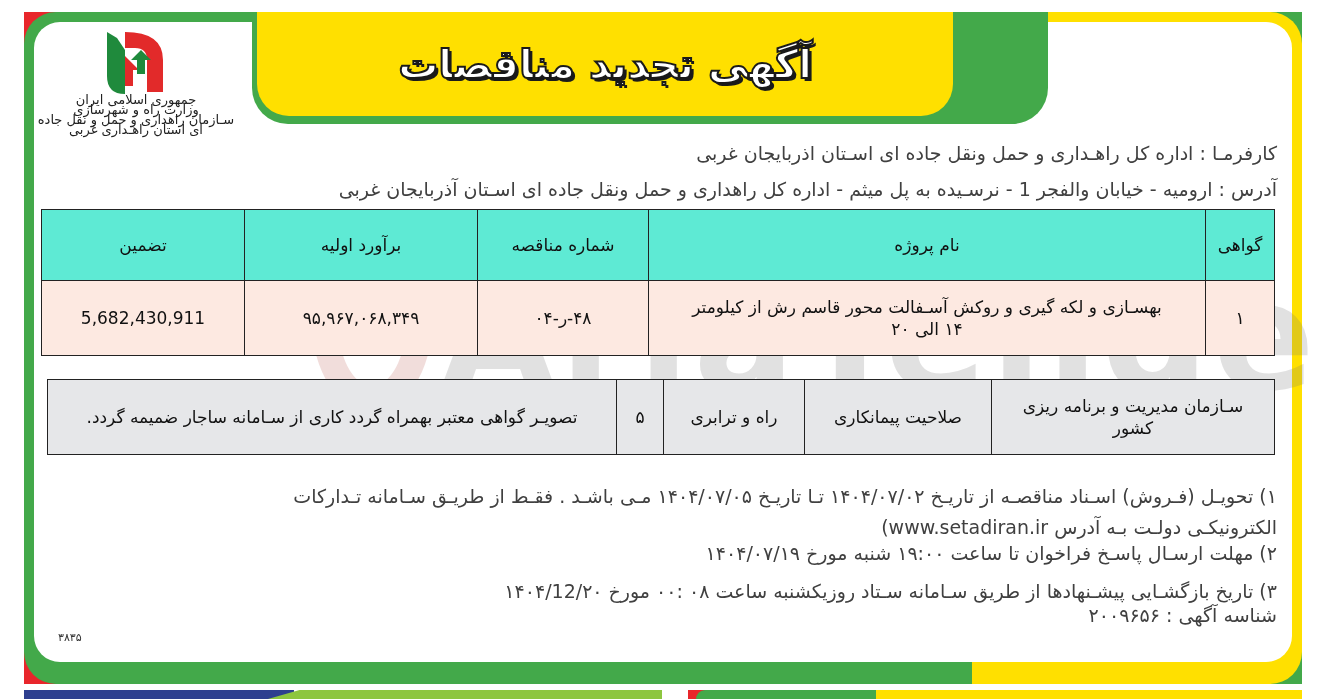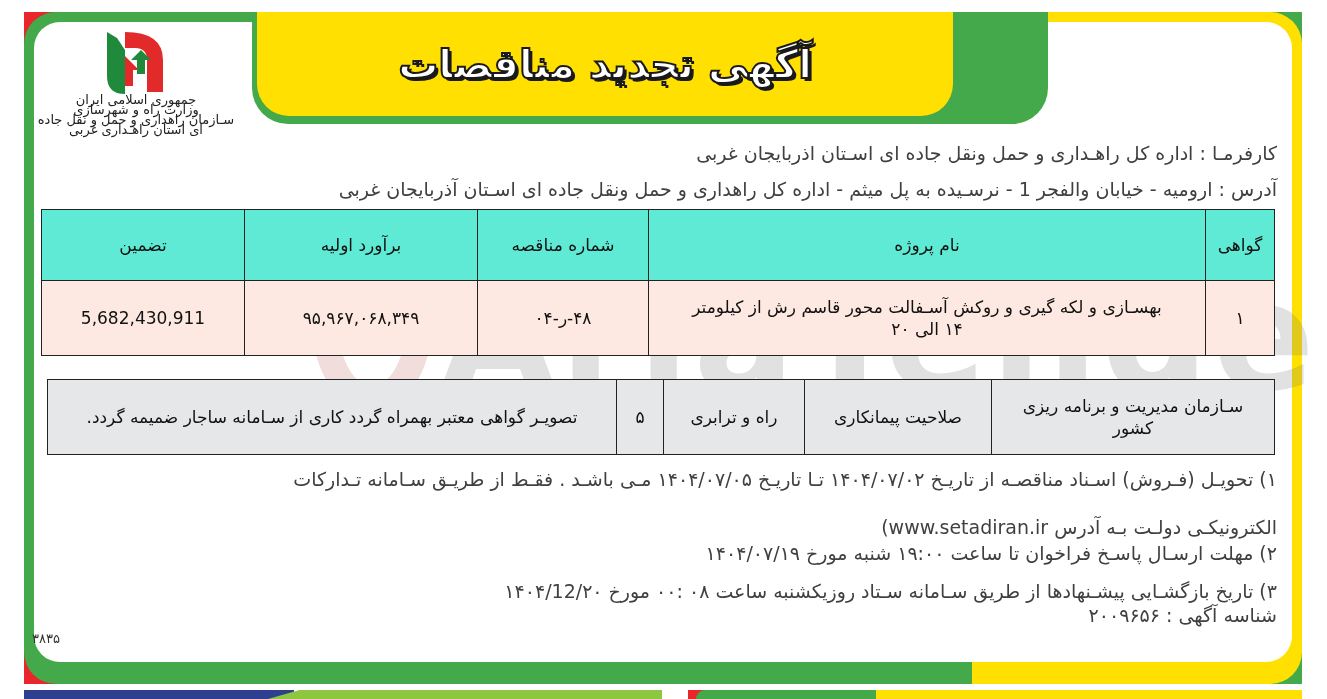--- a/index.html
+++ b/index.html
@@ -38,21 +38,21 @@
   .t1 td { background:#fde9e1; height:70px; line-height:22px; }
   .t2 { left:47px; top:379px; width:1228px; }
   .t2 td { background:#e6e7e9; height:70px; line-height:22px; }
 
   .watermark { position:absolute; left:300px; top:250px; font-size:150px; font-weight:bold; color:rgba(120,120,120,0.22);
                letter-spacing:4px; font-family:"DejaVu Sans", sans-serif; white-space:nowrap; }
   .wm-shield { position:absolute; left:312px; top:262px; width:120px; height:150px; border:26px solid rgba(200,120,110,0.25);
                border-radius:50% 50% 50% 50%/40% 40% 60% 60%; box-sizing:border-box; }
   .wm-sub { position:absolute; left:740px; top:410px; font-size:30px; color:rgba(120,120,120,0.2); direction:rtl; white-space:nowrap; }
 
-  .small-code { position:absolute; left:32px; top:631px; font-size:13px; color:#333; }
+  .small-code { position:absolute; left:58px; top:631px; font-size:11px; color:#333; }
 
   
   .strip-bl-blue { position:absolute; left:24px; top:690px; width:270px; height:9px; background:#2e3f8f; }
   .strip-bl-green { position:absolute; left:268px; top:690px; width:394px; height:9px; background:#8dc63f;
                     clip-path:polygon(8% 0,100% 0,100% 100%,0 100%); }
   .strip-br-red { position:absolute; left:688px; top:690px; width:20px; height:9px; background:#e8262b; }
   .strip-br-green { position:absolute; left:696px; top:690px; width:180px; height:9px; background:#43a94a; border-radius:9px 0 0 0; }
   .strip-br-yellow { position:absolute; left:876px; top:690px; width:426px; height:9px; background:#ffe000; }
 </style>
 </head>
@@ -111,21 +111,21 @@
       <tr>
     <td style="width:266px">سـازمان مدیریت و برنامه ریزی کشور</td>
     <td style="width:170px">صلاحیت پیمانکاری</td>
     <td style="width:124px">راه و ترابری</td>
     <td style="width:30px">۵</td>
     <td>تصویـر گواهی معتبر بهمراه گردد کاری از سـامانه ساجار ضمیمه گردد.</td>
   </tr>
 </tbody>
   </table>
 
-<div class="line rtl" style="top:468px;margin-left:20px;">۱) تحویـل (فـروش) اسـناد مناقصـه از تاریـخ ۱۴۰۴/۰۷/۰۲  تـا تاریـخ  ۱۴۰۴/۰۷/۰۵ مـی باشـد . فقـط از طریـق سـامانه تـدارکات</div>
+<div class="line rtl" style="top:485px;margin-left:20px;">۱) تحویـل (فـروش) اسـناد مناقصـه از تاریـخ ۱۴۰۴/۰۷/۰۲  تـا تاریـخ  ۱۴۰۴/۰۷/۰۵ مـی باشـد . فقـط از طریـق سـامانه تـدارکات</div>
 <div class="line rtl" style="top:516px;">الکترونیکـی دولـت بـه آدرس www.setadiran.ir)</div>
 <div class="line rtl" style="top:542px;">۲) مهلت ارسـال پاسـخ فراخوان تا ساعت ۱۹:۰۰ شنبه  مورخ ۱۴۰۴/۰۷/۱۹</div>
 <div class="line rtl" style="top:580px;">۳) تاریخ بازگشـایی پیشـنهادها از طریق سـامانه سـتاد روزیکشنبه  ساعت ۰۸ :۰۰ مورخ  ۱۴۰۴/12/۲۰</div>
 <div class="line rtl" style="top:604px;">شناسه آگهی : ۲۰۰۹۶۵۶</div>
 
 <div class="small-code">۳۸۳۵</div>
 
 <div class="strip-bl-blue"></div>
 <div class="strip-bl-green"></div>
 <div class="strip-br-red"></div>

